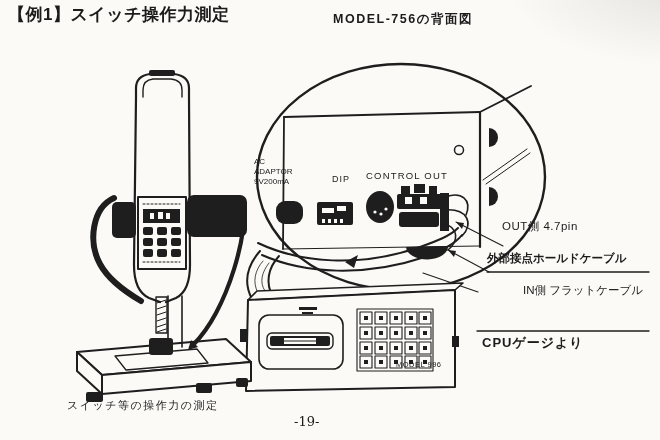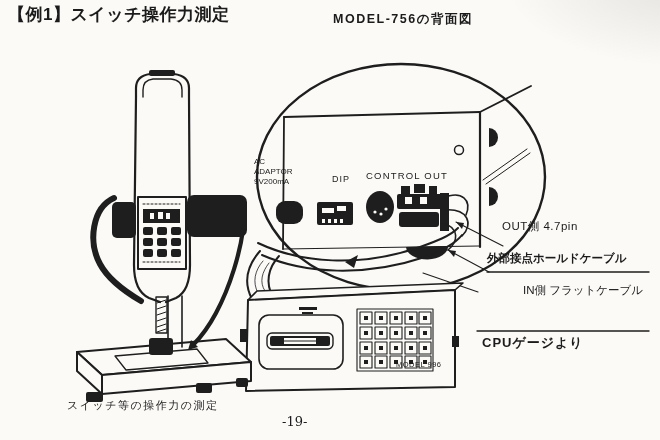--- a/index.html
+++ b/index.html
@@ -19,21 +19,21 @@
   #ac-label{left:254px;top:157px;font-size:8px;line-height:10px;width:56px;text-align:left;}
   #ac-label span{display:block;}
   #dip-label{left:332px;top:174px;font-size:9px;letter-spacing:1px;}
   #co-label{left:354px;top:171px;font-size:9.5px;letter-spacing:1.2px;margin-left:12px;}
   #out1{left:502px;top:220px;font-size:11.5px;letter-spacing:0.5px;}
   #out2{left:487px;top:252px;font-size:11.5px;}
   #in1{left:483px;top:284px;font-size:11.5px;margin-left:40px;}
   #in2{left:482px;top:308px;font-size:13px;letter-spacing:1px;margin-top:28px;}
   #model{left:396px;top:361px;font-size:7.5px;letter-spacing:0.5px;}
   #caption{left:67px;top:399px;font-size:11px;font-weight:400;letter-spacing:1.5px;}
-  #pagenum{left:282px;top:415px;font-size:13px;font-family:"DejaVu Serif", serif;}
+  #pagenum{left:294px;top:415px;font-size:13px;font-family:"DejaVu Serif", serif;}
 </style>
 </head>
 <body>
 
 <svg width="660" height="440" viewBox="0 0 660 440">
   <g stroke="#1e1e1e" fill="none" stroke-linecap="round" stroke-linejoin="round">
 
     <g>
       <ellipse cx="401" cy="177" rx="144" ry="113" stroke-width="2.4"></ellipse>
     </g>

